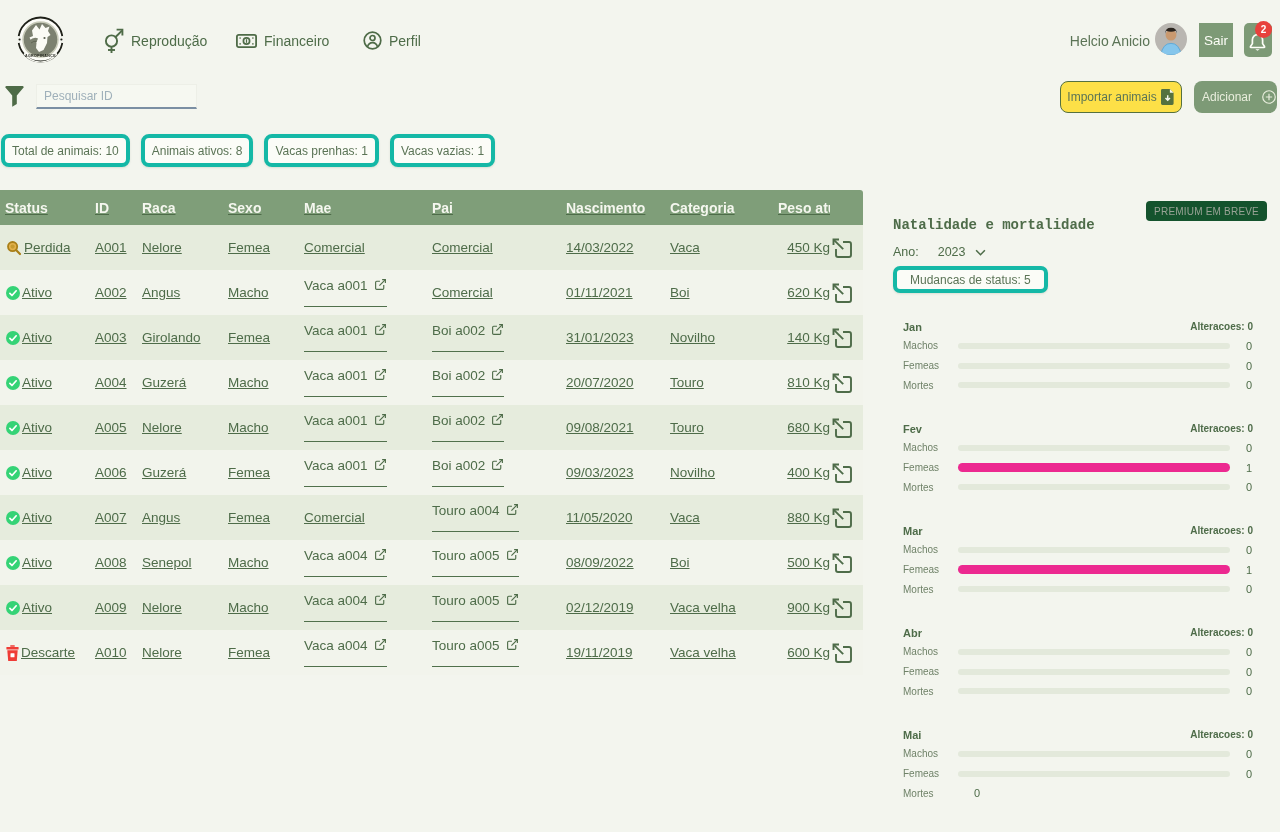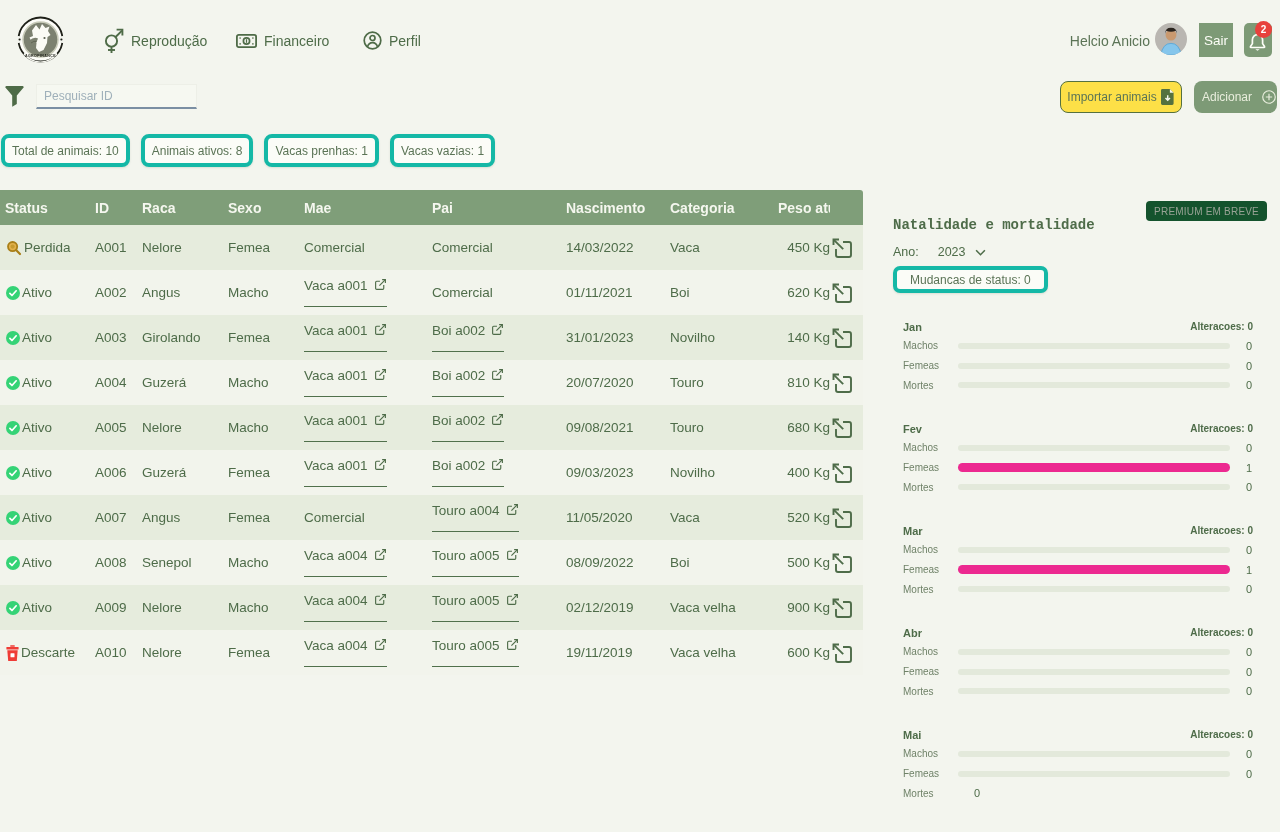--- a/index.html
+++ b/index.html
@@ -10,21 +10,21 @@
   .navitem { display:flex; align-items:center; gap:7px; color:#4e6c49; font-size:14px; }
   .btn-green { background:#7d9a76; color:#fdfef8; border:none; border-radius:0;
     font-family:inherit; display:flex; align-items:center; justify-content:center; }
   .badge { position:absolute; top:-2px; right:0px; width:17px; height:17px; border-radius:50%;
     background:#e8413c; color:#fff; font-size:10px; font-weight:bold;
     display:flex; align-items:center; justify-content:center; }
   .chip { background:#fbfcf7; border:4px solid #14b8a6; border-radius:8px;
     box-shadow:0 1px 2px rgba(90,110,80,.16); font-size:12px; color:#5b7456;
     display:inline-flex; align-items:center; padding:0 7px; height:33px; white-space:nowrap; }
 
-  table.animals { border-collapse:collapse; table-layout:fixed; width:863px; font-size:13.5px; }
+  table.animals { border-collapse:collapse; table-layout:fixed; width:863px; font-size:13.5px;text-decoration:underline; }
   table.animals th { background:#7f9e79; color:#f5f7ef; font-weight:bold; text-align:left;
     height:35px; padding:0; overflow:hidden; white-space:nowrap; font-size:14px; }
   table.animals td { height:45px; padding:0; overflow:hidden; white-space:nowrap; color:#4e6c49; }
   tr.odd td { background:#e6ecdd; }
   tr.even td { background:#f2f4ec; }
   .stat { display:flex; align-items:center; gap:2.5px; padding-left:5.5px; }
   .si { flex:none; }
   a.lk { color:#4e6c49; text-decoration:none; border-bottom:1.8px solid #50704b; padding-bottom:13px; display:inline-flex; align-items:center; gap:6px; }
   .li { position:relative; top:-1px; }
   td.wt { text-align:right; padding-right:4px; }
@@ -394,21 +394,21 @@
           <td>Angus</td>
           <td>Femea</td>
       <td>Comercial</td>
           <td><a class="lk" href="#">Touro a004 <svg class="li" width="13" height="13" viewBox="0 0 24 24" fill="none" stroke="#4e6c49" stroke-width="2.1">
                 <path d="M18 13v6a2 2 0 0 1-2 2H5a2 2 0 0 1-2-2V8a2 2 0 0 1 2-2h6"></path>
                 <path d="M15 3h6v6"></path>
                 <path d="M10 14 21 3"></path>
               </svg></a></td>
       <td>11/05/2020</td>
           <td>Vaca</td>
-      <td class="wt">520 Kg</td>
+      <td class="wt">880 Kg</td>
       <td class="ic">
             <svg width="24" height="24" viewBox="0 0 24 24" fill="none" stroke="#4e6c49" stroke-width="1.9">
               <path d="M6 13v6a2 2 0 0 0 2 2h11a2 2 0 0 0 2-2V8a2 2 0 0 0-2-2h-6"></path>
               <path d="M9 3.5H3.5V9"></path>
               <path d="M13.2 13.2 3.8 3.8"></path>
             </svg>
           </td>
     </tr>
     <tr class="even">
       <td>
@@ -524,21 +524,21 @@
     <span style="position:absolute; right:-1px; top:0px; background:#14532d; color:#98a295; font-size:10px; letter-spacing:0.2px; padding:4.5px 8px; border-radius:4px;">PREMIUM EM BREVE</span>
   </div>
   <div style="margin-top:23px; display:flex; align-items:center; font-size:12.5px;">
     <span>Ano:</span>
     <span style="margin-left:19px;">2023</span>
     <svg style="margin-left:9px;" width="11" height="7" viewBox="0 0 12 8" fill="none" stroke="#4e6c49" stroke-width="1.8">
         <path d="M1 1.5 L6 6.5 L11 1.5"></path>
       </svg>
   </div>
   <div style="margin-top:7px; display:flex;">
-    <span class="chip" style="height:27px; padding:0 13px; border-radius:7px;">Mudancas de status: 0</span>
+    <span class="chip" style="height:27px; padding:0 13px; border-radius:7px;">Mudancas de status: 5</span>
   </div>
   <div style="margin-top:27px;">
   <div class="mblock">
     <div class="mhead">
           <span class="mlabel">Jan</span>
           <span class="alter">Alteracoes: 0</span>
         </div>
     <div class="barrow">
           <span class="rl">Machos</span>
           <span class="track"></span>

